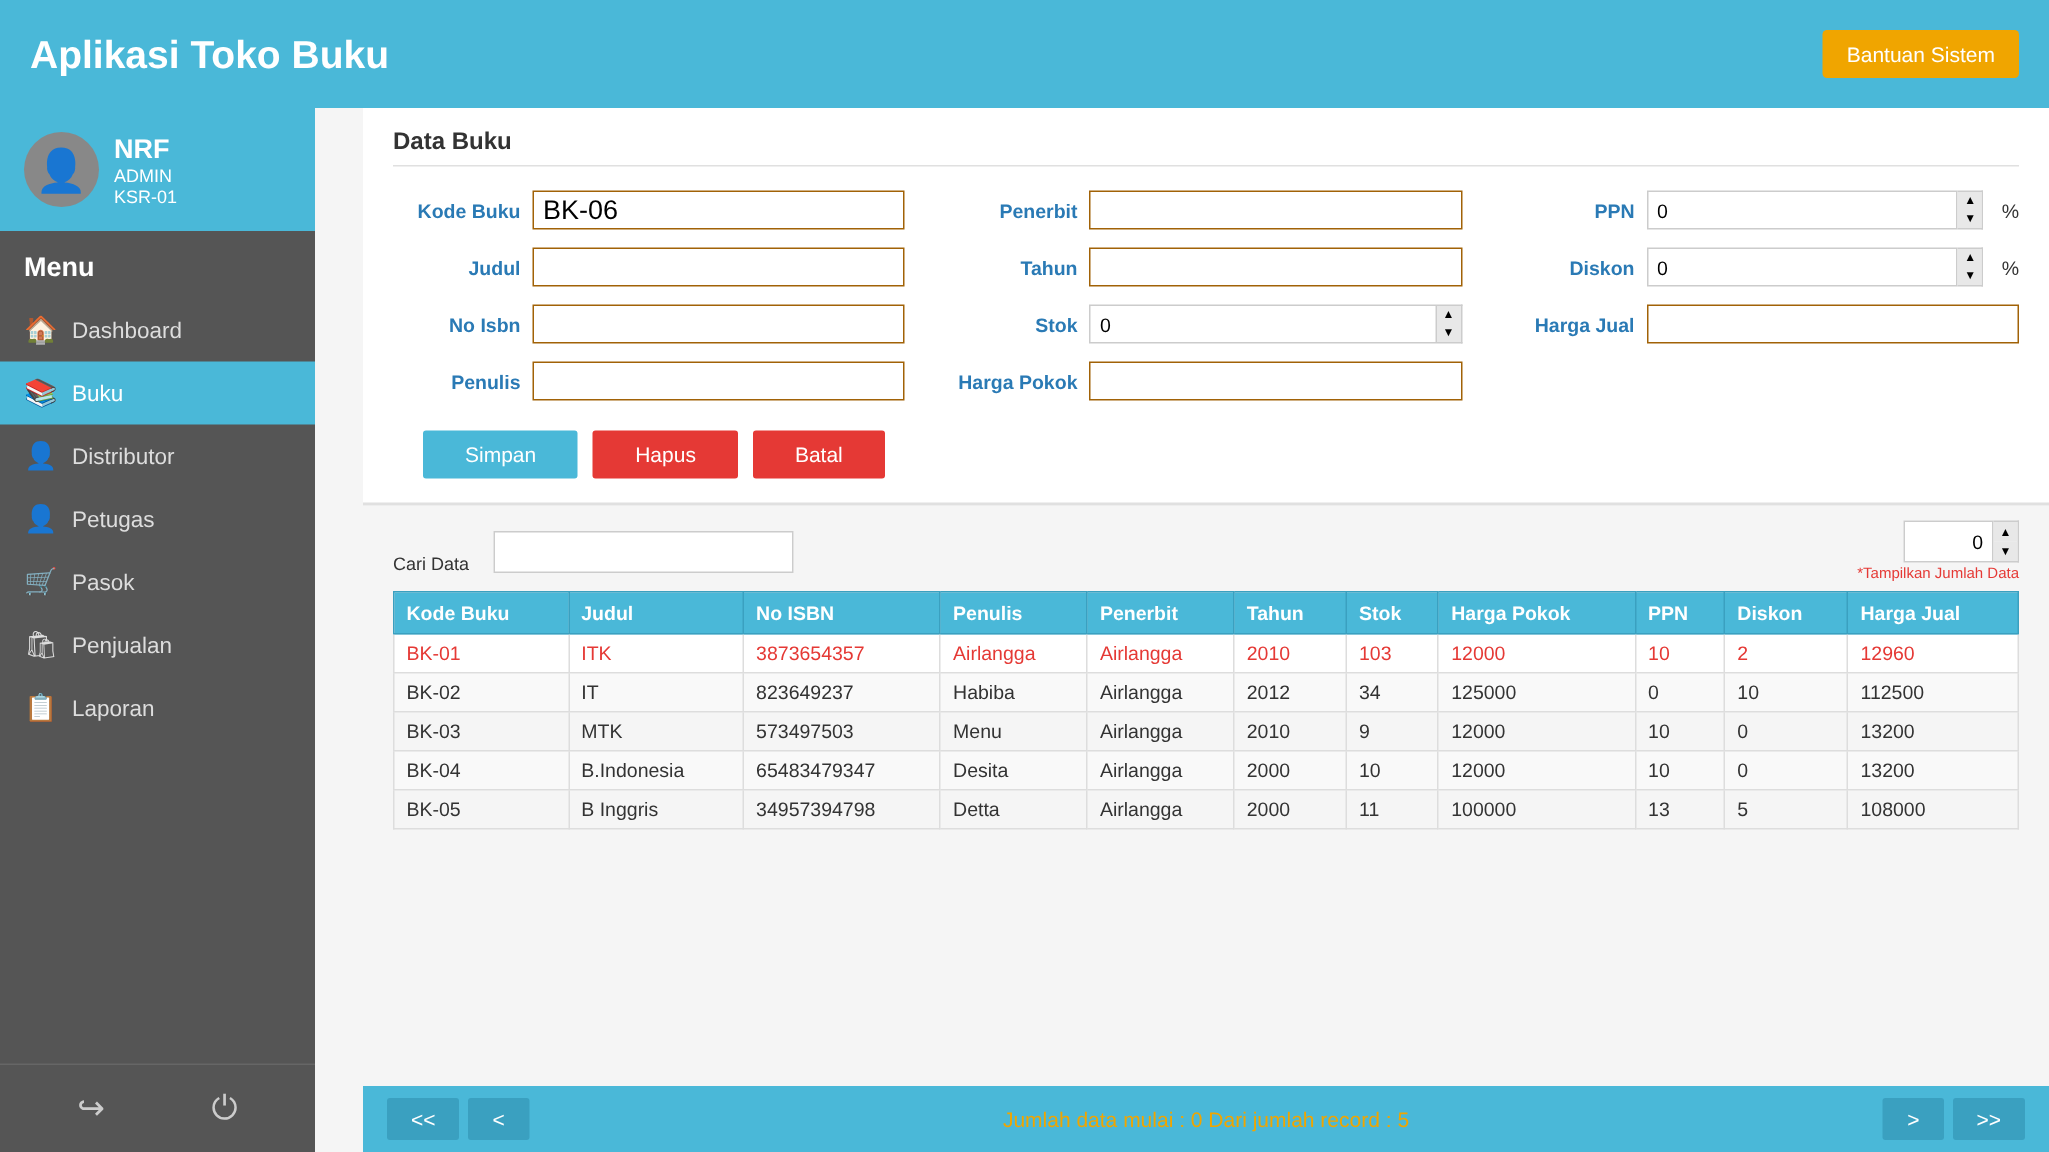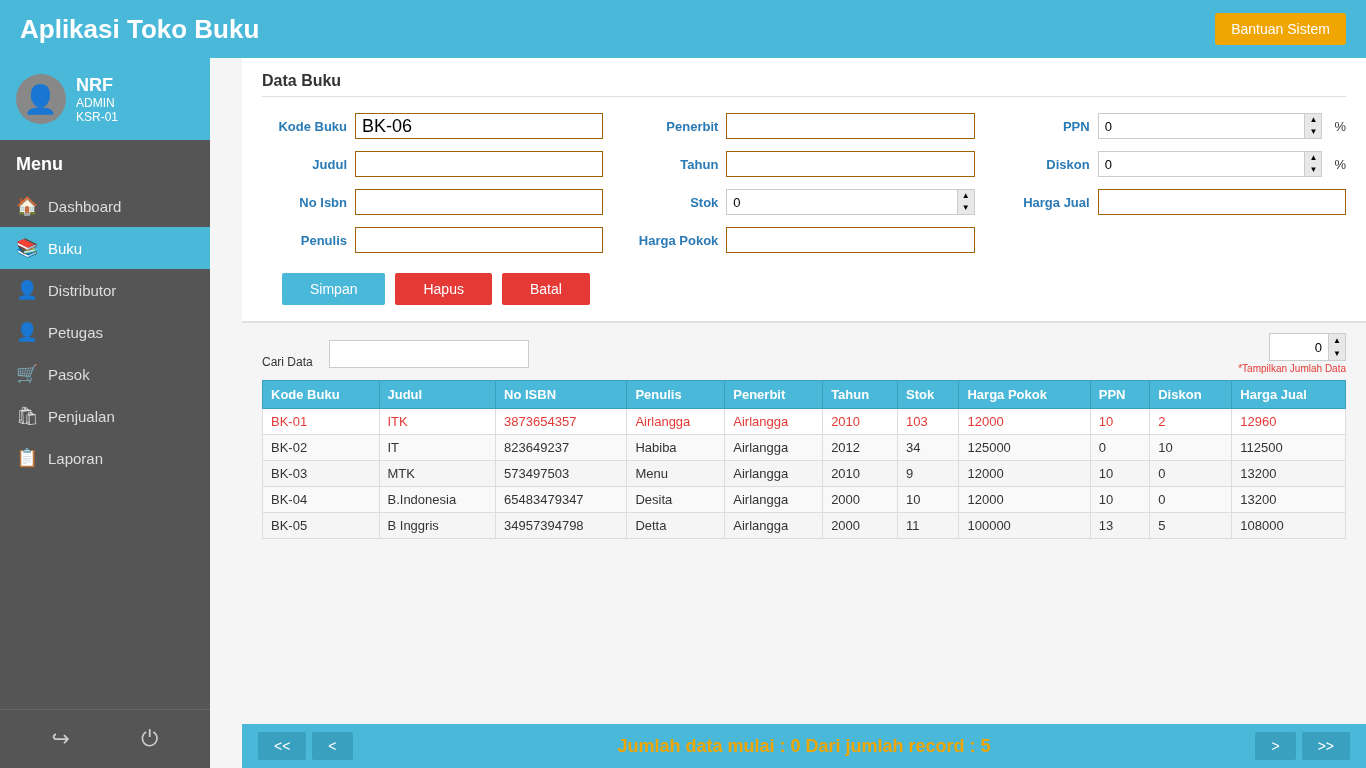--- a/index.html
+++ b/index.html
@@ -1,21 +1,21 @@
 <!DOCTYPE html>
 <html><head>
   <meta charset="utf-8">
   <style>
     * { box-sizing: border-box; margin: 0; padding: 0; font-family: Arial, sans-serif; }
     body { background: #f0f0f0; width: 1366px; height: 768px; overflow: hidden; display: flex; flex-direction: column; }
 
     
     .header {
       background: #4ab8d8;
-      height: 58px;
+      height: 72px;
       display: flex;
       align-items: center;
       justify-content: space-between;
       padding: 0 20px;
       flex-shrink: 0;
     }
     .header-title {
       color: white;
       font-size: 26px;
       font-weight: bold;
@@ -313,22 +313,22 @@
       background: #3aa0c0;
       color: white;
       border: none;
       padding: 6px 16px;
       font-size: 14px;
       cursor: pointer;
       border-radius: 2px;
     }
     .pagination-info {
       color: #f0a500;
-      font-size: 18px;
-      font-weight: bold;
+      font-size: 14px;
+      font-weight: normal;
     }
   </style>
 </head>
 <body>
 
 <div class="header">
   <span class="header-title">Aplikasi Toko Buku</span>
   <button class="header-btn">Bantuan Sistem</button>
 </div>
 

